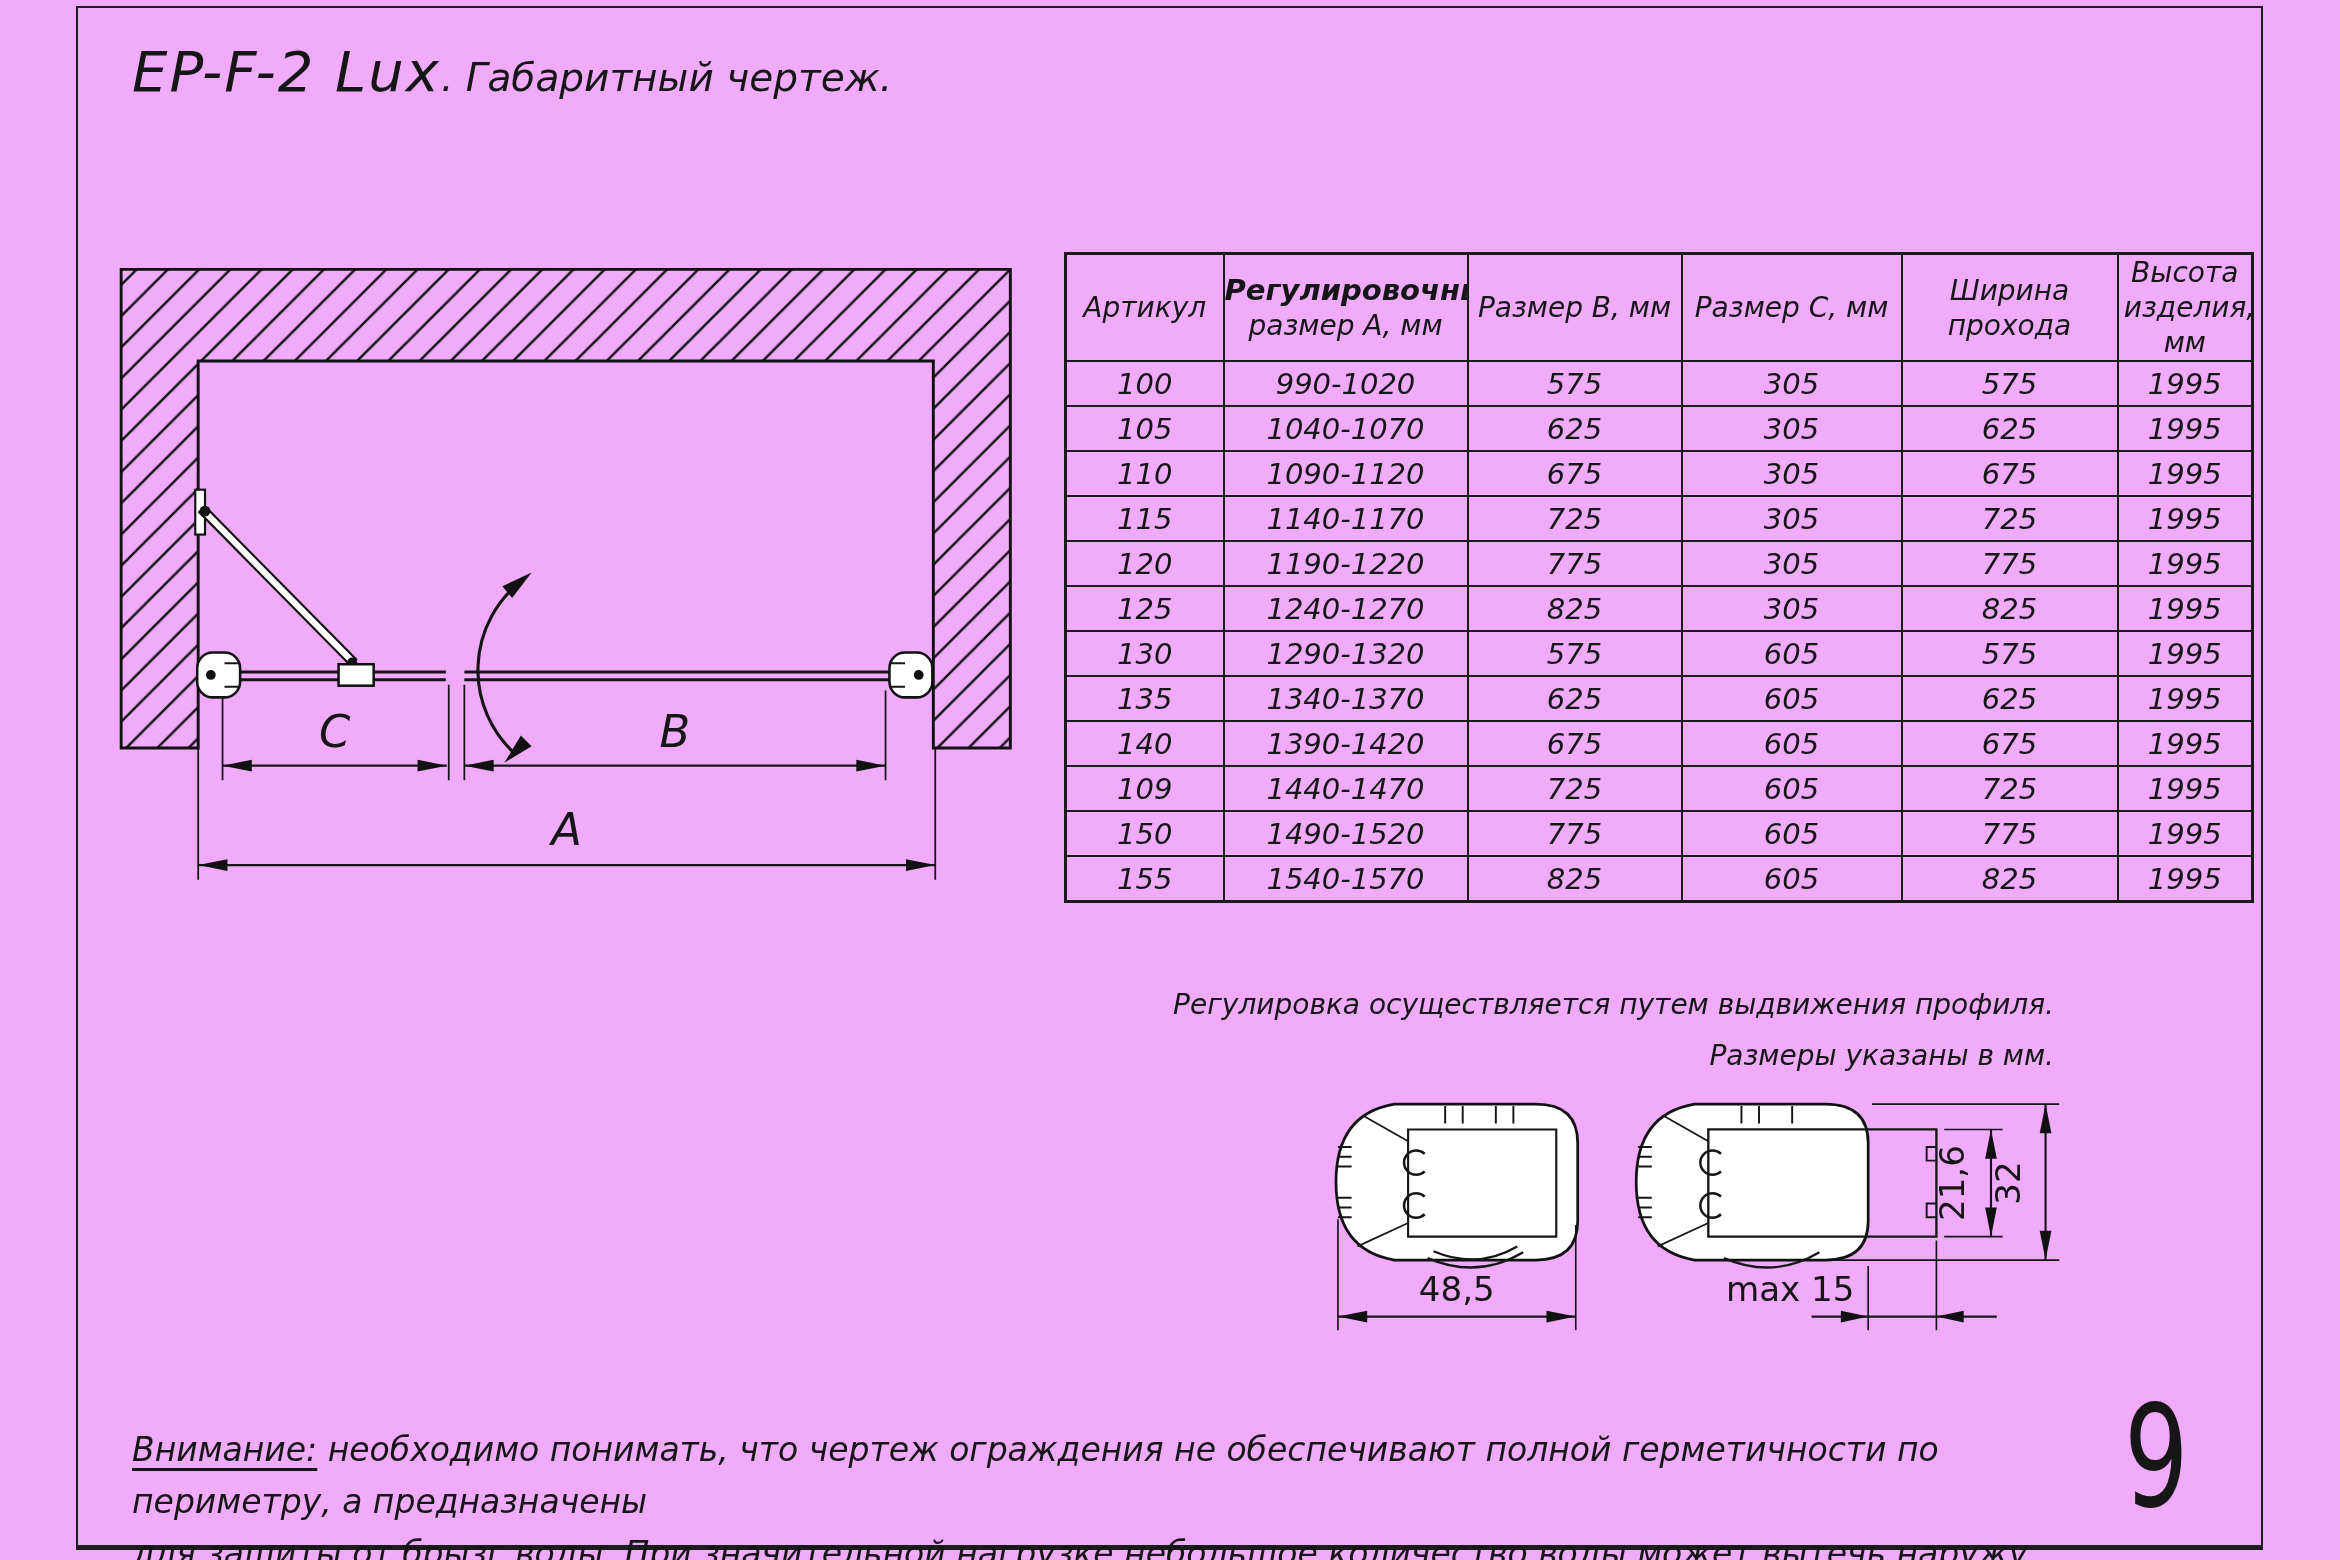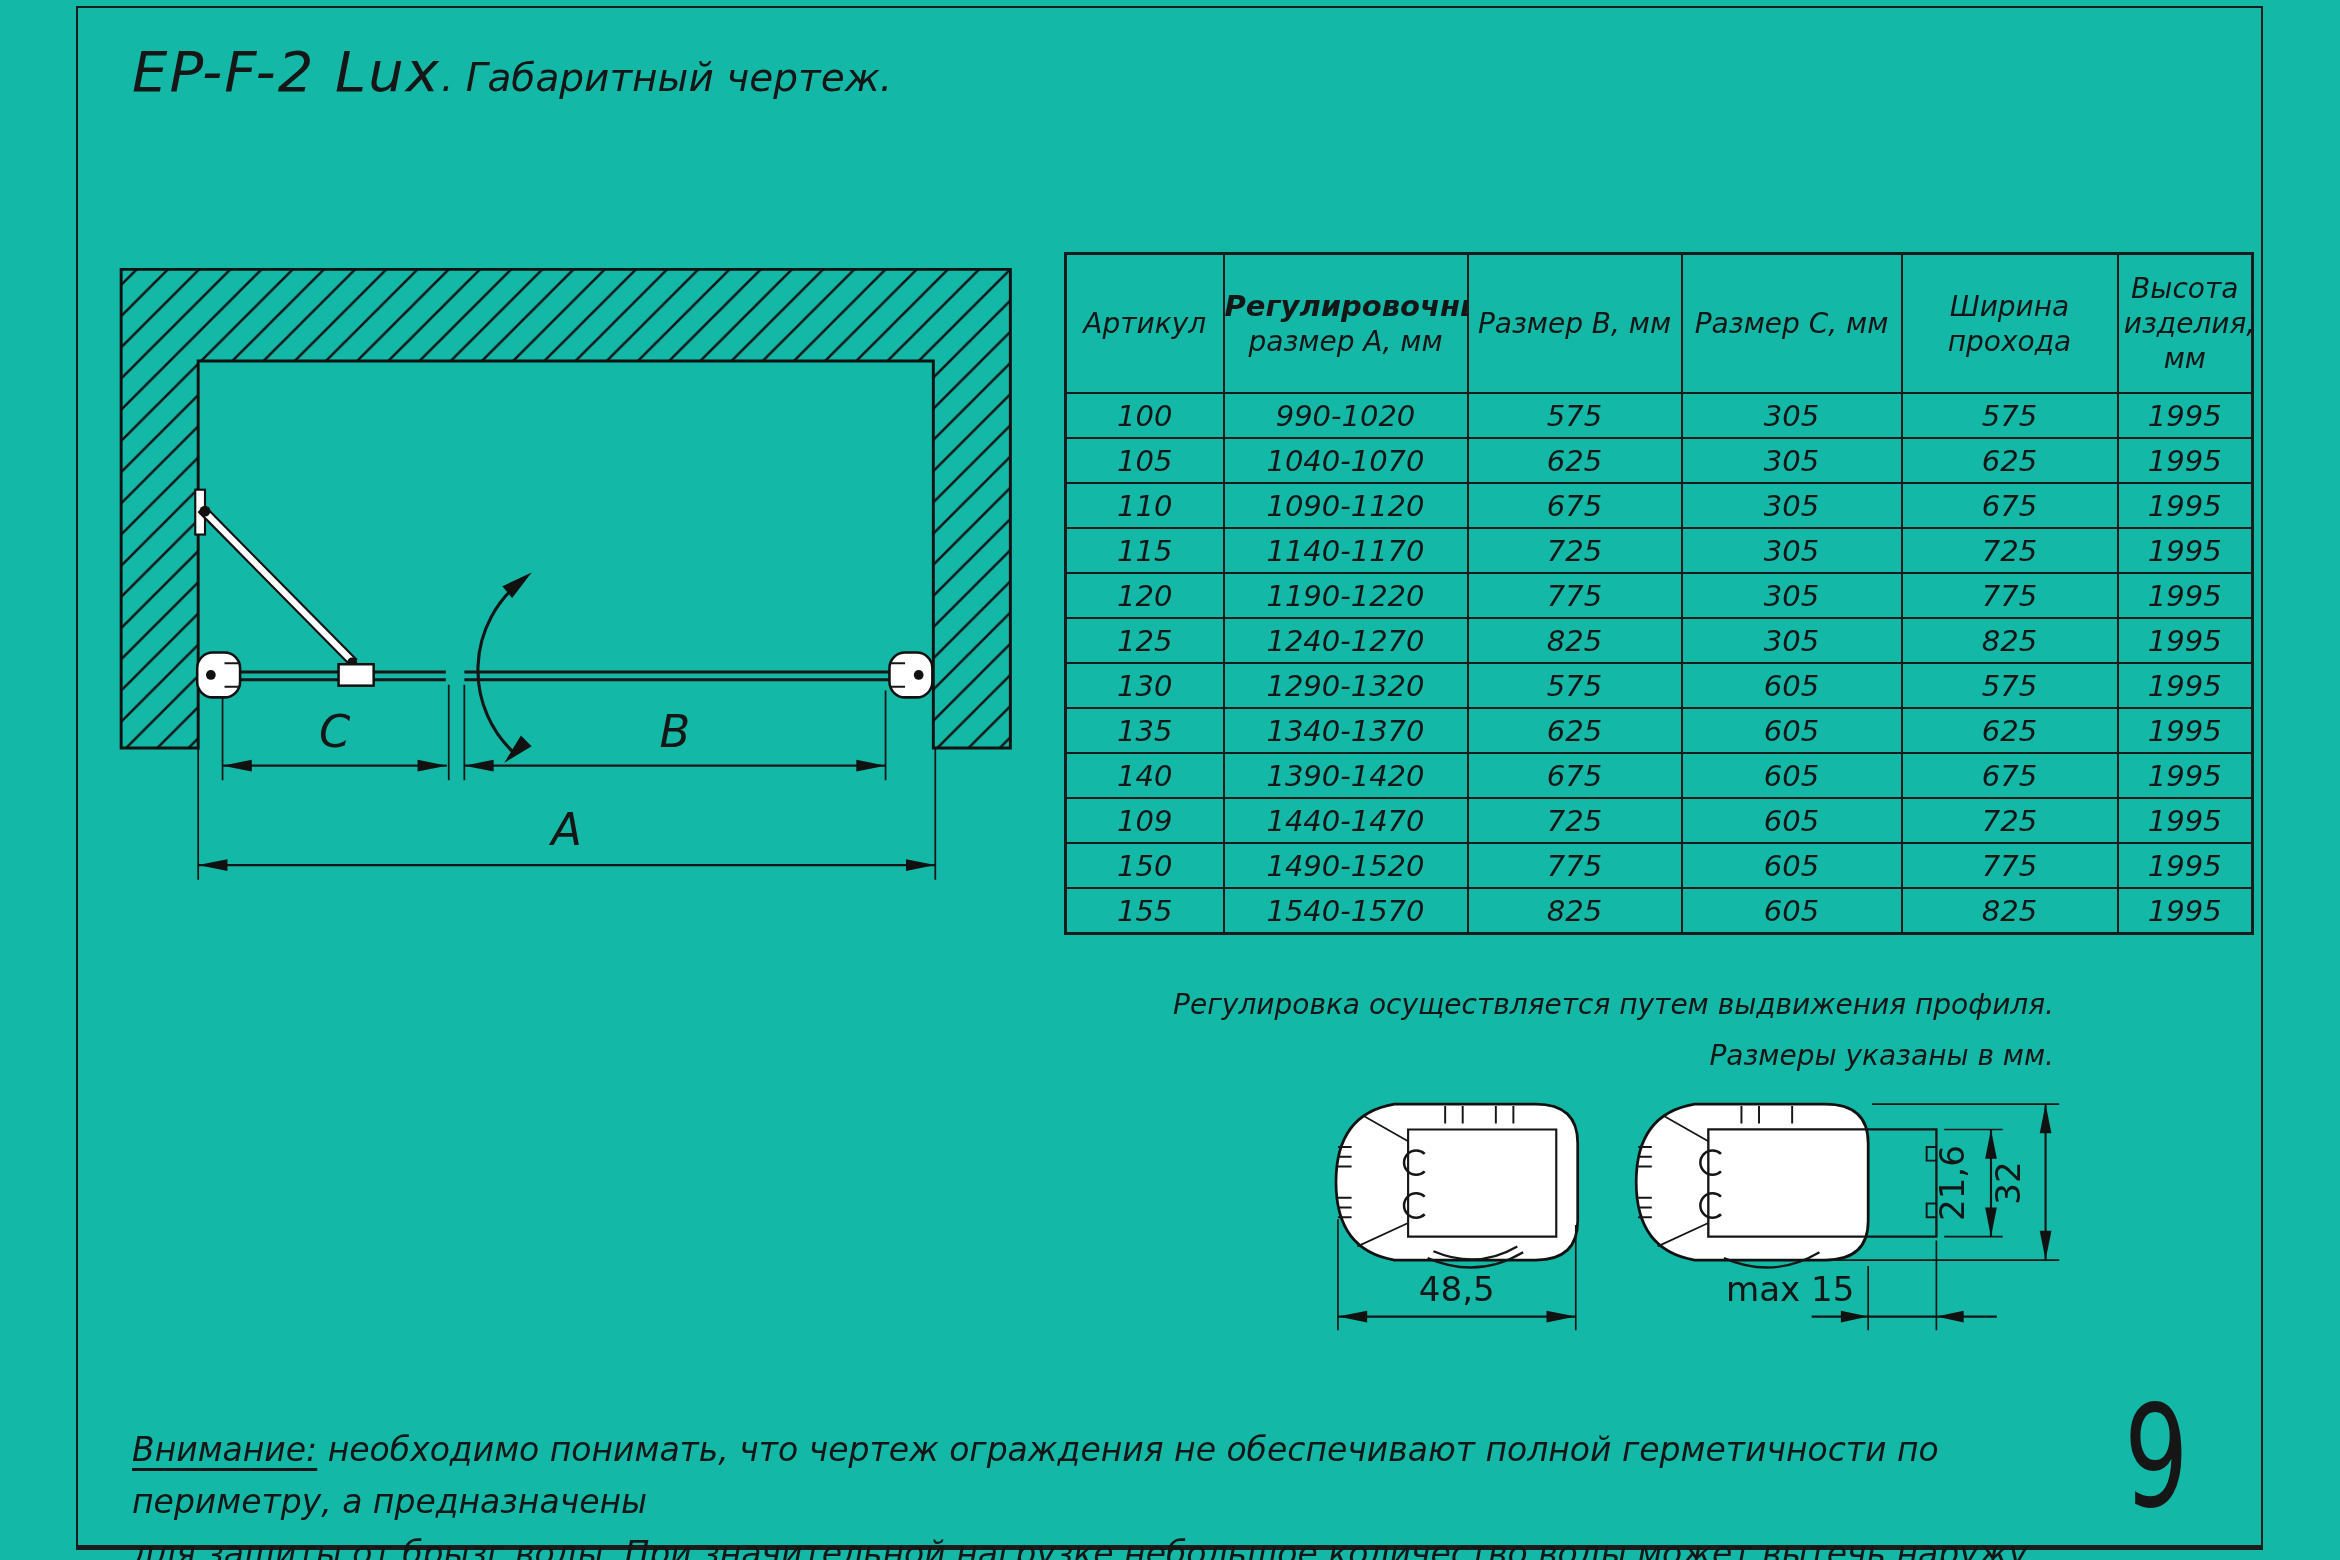--- a/index.html
+++ b/index.html
@@ -1,16 +1,16 @@
 <!DOCTYPE html>
 <html><head>
 <meta charset="utf-8">
 <style>
   html,body{margin:0;padding:0;background:#e8e8e8;}
-  #page{position:relative;width:2341px;height:1560px;background:#14b8a6;overflow:hidden;
+  #page{position:relative;width:2341px;height:1560px;background:#f0abfc;overflow:hidden;
         font-family:"DejaVu Sans",sans-serif;color:#161616;}
   #frame{position:absolute;left:76px;top:5.9px;width:2183px;height:1537px;
          border:2px solid #1c1c1c;border-bottom-width:5.9px;}
   
   #title{position:absolute;left:132px;top:39px;white-space:nowrap;}
   #title .model{font-size:56px;font-style:italic;font-weight:500;letter-spacing:2px;}
   #title .suffix{font-size:39px;font-style:italic;font-weight:500;}
   
   svg{position:absolute;}
   .ln{stroke:#161616;fill:none;}
@@ -126,21 +126,21 @@
         <th>
           <div>Размер В, мм</div>
         </th>
         <th>
           <div>Размер С, мм</div>
         </th>
         <th>
           <div style="width:146px;margin:12px auto;">Ширина прохода</div>
         </th>
         <th>
-          <div style="width:122px;margin:16px auto;">Высота изделия, мм</div>
+          <div style="width:122px;margin:0 auto;">Высота изделия, мм</div>
         </th>
       </tr>
     </thead>
     <tbody>
         <tr>
           <td>100</td>
           <td>990-1020</td>
           <td>575</td>
           <td>305</td>
           <td>575</td>

